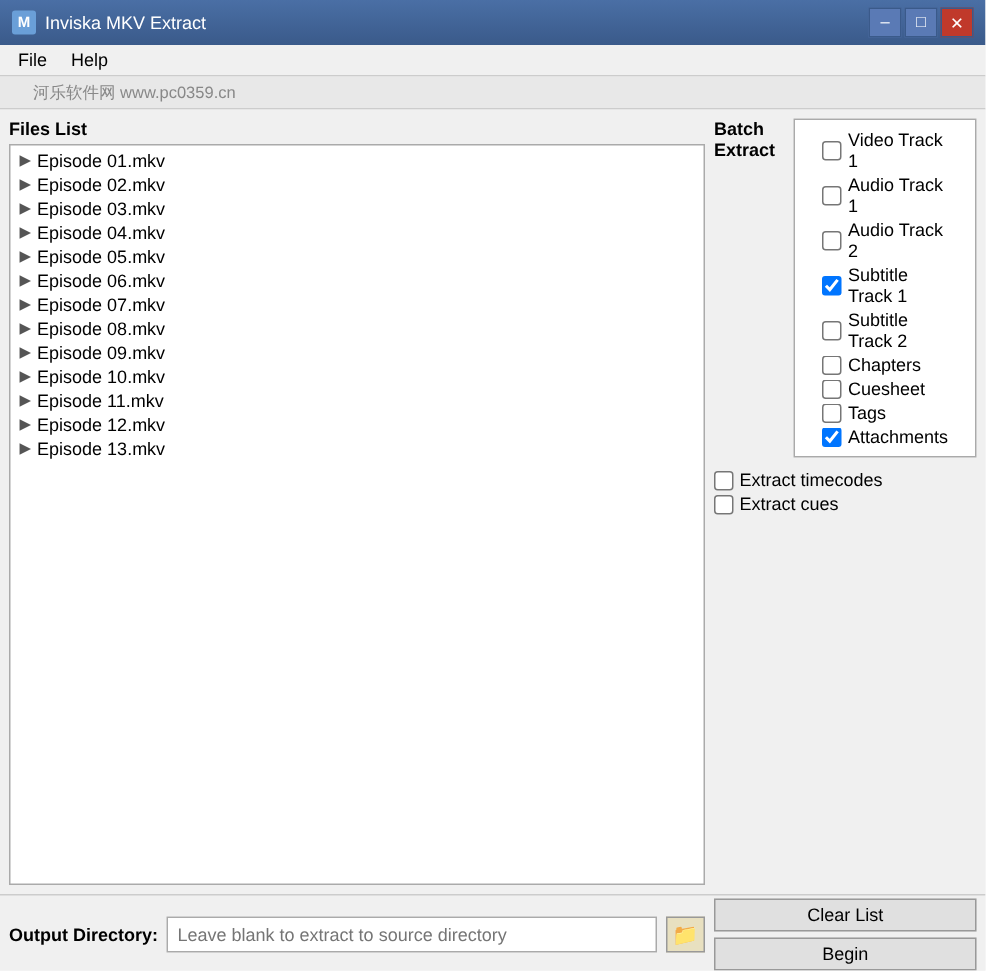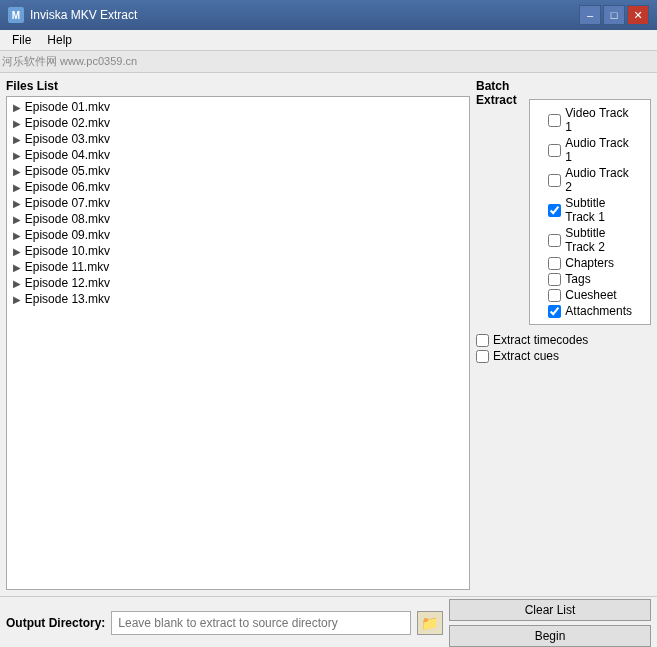--- a/index.html
+++ b/index.html
@@ -75,21 +75,21 @@
       cursor: pointer;
       font-size: 12px;
     }
 
     
     .watermark-bar {
       background: #e8e8e8;
       height: 22px;
       display: flex;
       align-items: center;
-      padding: 0 2px;
+      padding: 0 22px;
       font-size: 11px;
       color: #888;
       border-bottom: 1px solid #ccc;
     }
 
     
     .main-content {
       display: flex;
       height: calc(647px - 30px - 20px - 22px - 52px);
       padding: 6px;
@@ -145,21 +145,20 @@
       font-size: 12px;
       font-weight: bold;
       margin-bottom: 3px;
     }
     .batch-box {
       background: white;
       border: 1px solid #aaa;
       padding: 4px 18px;
       flex: 1;
       min-height: 220px;
-      margin-top: 20px;
     }
     .checkbox-row {
       display: flex;
       align-items: center;
       gap: 4px;
       margin: 2px 0;
     }
     .checkbox-row input[type="checkbox"] {
       width: 13px;
       height: 13px;
@@ -211,21 +210,21 @@
       cursor: pointer;
       display: flex;
       align-items: center;
       justify-content: center;
       font-size: 14px;
     }
     .right-bottom-btns {
       display: flex;
       flex-direction: column;
       gap: 4px;
-      width: 202px;
+      width: 175px;
       flex-shrink: 0;
     }
     .action-btn {
       height: 22px;
       border: 1px solid #999;
       background: #e0e0e0;
       cursor: pointer;
       font-size: 12px;
       display: flex;
       align-items: center;
@@ -340,26 +339,26 @@
           </div>
           <div class="checkbox-row">
             <input type="checkbox" id="subtitletrack2" style="">
             <label for="subtitletrack2" class="checkbox-label">Subtitle Track 2</label>
           </div>
           <div class="checkbox-row">
             <input type="checkbox" id="chapters" style="">
             <label for="chapters" class="checkbox-label">Chapters</label>
           </div>
           <div class="checkbox-row">
+            <input type="checkbox" id="cuesheet" style="">
+            <label for="cuesheet" class="checkbox-label">Cuesheet</label>
+          </div>
+          <div class="checkbox-row">
             <input type="checkbox" id="tags" style="">
             <label for="tags" class="checkbox-label">Tags</label>
-          </div>
-          <div class="checkbox-row">
-            <input type="checkbox" id="cuesheet" style="">
-            <label for="cuesheet" class="checkbox-label">Cuesheet</label>
           </div>
           <div class="checkbox-row">
             <input type="checkbox" id="attachments" checked="" style="">
             <label for="attachments" class="checkbox-label">Attachments</label>
           </div>
         </div>
     </div>
 
     <div class="selected-tracks-section">
       <div id="selected-track-options-container">

